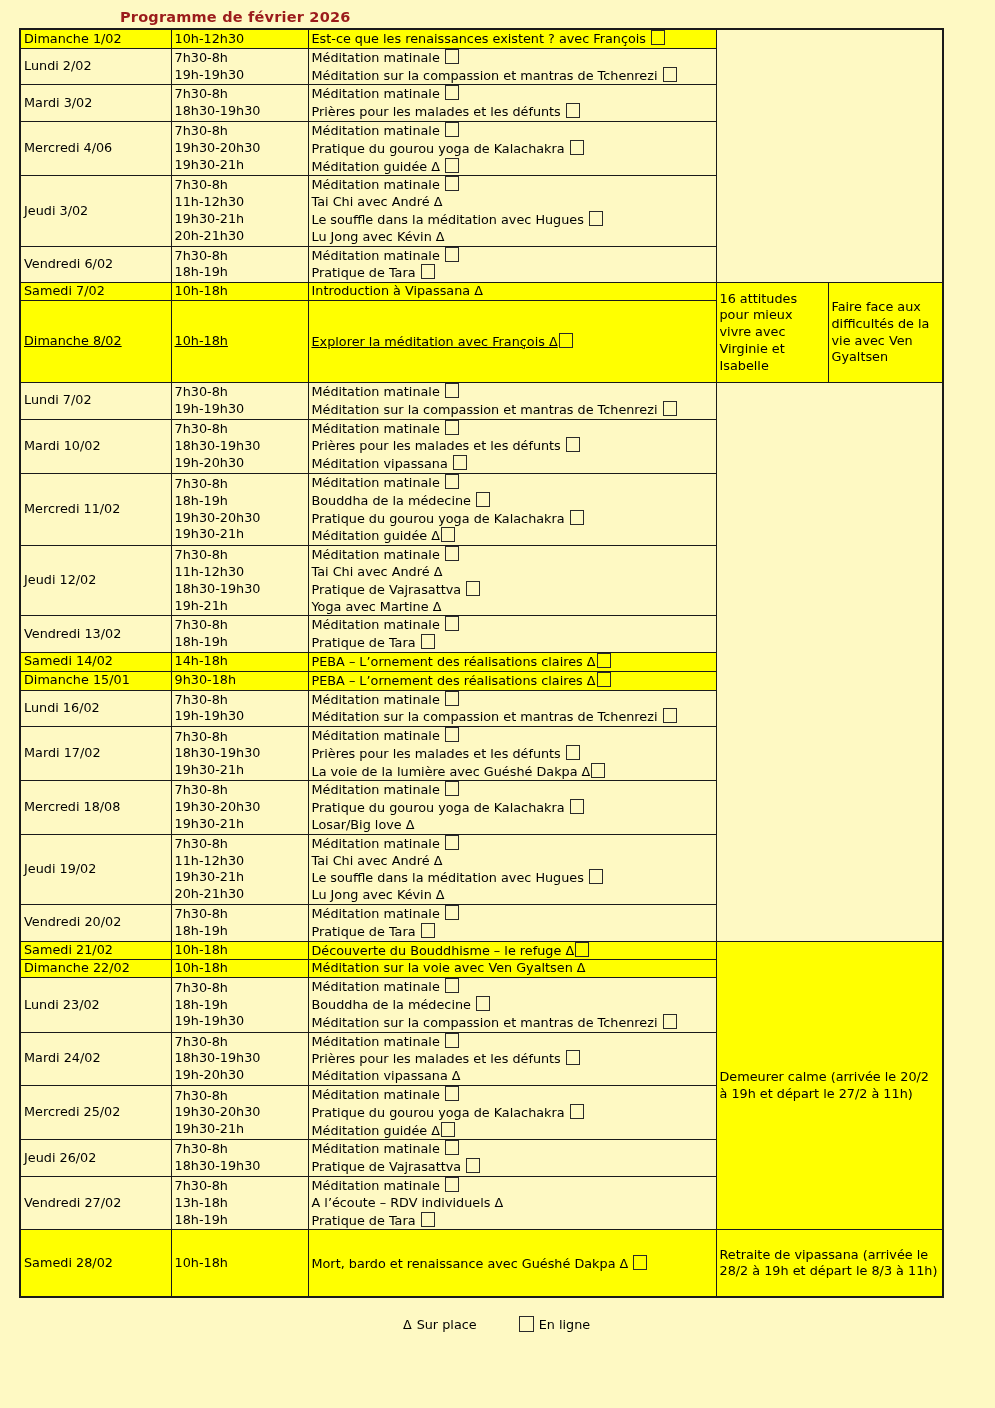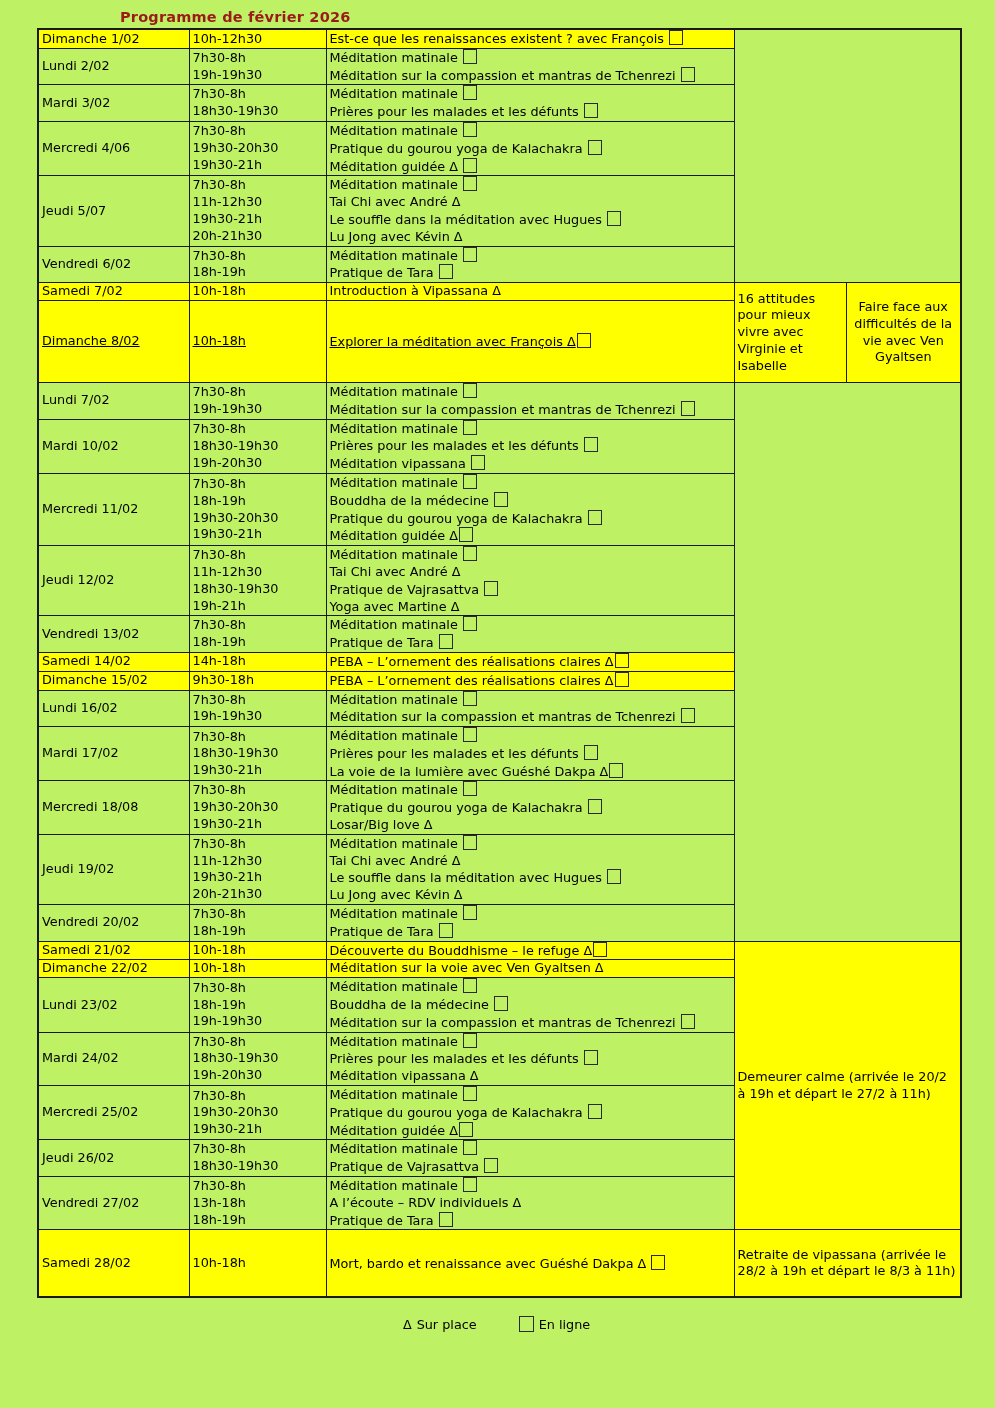--- a/index.html
+++ b/index.html
@@ -1,54 +1,54 @@
 <!DOCTYPE html>
 <html lang="fr"><head>
 <meta charset="utf-8">
 <style>
   html, body { margin: 0; padding: 0; background: #ffffff; }
   .page {
     position: relative;
     width: 995px;
     height: 1408px;
-    background: #bef264;
+    background: #fef9c3;
     overflow: hidden;
     font-family: "DejaVu Sans", "Liberation Sans", sans-serif;
     color: #000000;
   }
   .title {
     margin: 9px 0 3px 120px;
     font-size: 14.5px;
     font-weight: bold;
     color: #9b1b1b;
     letter-spacing: 0.2px;
   }
   table.schedule {
     border-collapse: collapse;
     table-layout: fixed;
     width: 923px;
-    margin-left: 37px;
+    margin-left: 19px;
     border: 2px solid #1a1a1a;
     padding-left: 12px;
   }
   table.schedule td {
     border: 1.5px solid #1a1a1a;
     padding: 0 3px;
     font-size: 12.8px;
     line-height: 16.8px;
     vertical-align: middle;
     overflow: hidden;
   }
   td.hl { background: #ffff00; }
   td.col-day { white-space: nowrap; }
   td.col-time { vertical-align: middle; }
   td.col-act  { vertical-align: middle; }
   .line { white-space: nowrap; }
   td.side { vertical-align: middle; }
-  td.side.ctr { text-align: center; }
+  td.side.ctr { text-align: left; }
   tr.xl td { height: 81px; text-decoration: underline; }
   tr.lg td { height: 66px; }
   .cb {
     display: inline-block;
     width: 12px;
     height: 13px;
     border: 1.5px solid #2a2a2a;
     background: transparent;
     vertical-align: -2px;
     margin: 0 1px;
@@ -120,21 +120,21 @@
             <div class="line">19h30-20h30</div>
             <div class="line">19h30-21h</div>
           </td>
           <td class="col-act">
             <div class="line">Méditation matinale <span class="cb"></span></div>
             <div class="line">Pratique du gourou yoga de Kalachakra <span class="cb"></span></div>
             <div class="line">Méditation guidée <span class="tri">Δ</span> <span class="cb"></span></div>
           </td>
         </tr>
         <tr>
-          <td class="col-day">Jeudi 5/07</td>
+          <td class="col-day">Jeudi 3/02</td>
           <td class="col-time">
             <div class="line">7h30-8h</div>
             <div class="line">11h-12h30</div>
             <div class="line">19h30-21h</div>
             <div class="line">20h-21h30</div>
           </td>
           <td class="col-act">
             <div class="line">Méditation matinale <span class="cb"></span></div>
             <div class="line">Tai Chi avec André <span class="tri">Δ</span></div>
             <div class="line">Le souffle dans la méditation avec Hugues <span class="cb"></span></div>
@@ -241,21 +241,21 @@
         <tr>
           <td class="col-day hl">Samedi 14/02</td>
           <td class="col-time hl">
             <div class="line">14h-18h</div>
           </td>
           <td class="col-act hl">
             <div class="line">PEBA – L’ornement des réalisations claires <span class="tri">Δ</span><span class="cb"></span></div>
           </td>
         </tr>
         <tr>
-          <td class="col-day hl">Dimanche 15/02</td>
+          <td class="col-day hl">Dimanche 15/01</td>
           <td class="col-time hl">
             <div class="line">9h30-18h</div>
           </td>
           <td class="col-act hl">
             <div class="line">PEBA – L’ornement des réalisations claires <span class="tri">Δ</span><span class="cb"></span></div>
           </td>
         </tr>
         <tr>
           <td class="col-day">Lundi 16/02</td>
           <td class="col-time">

